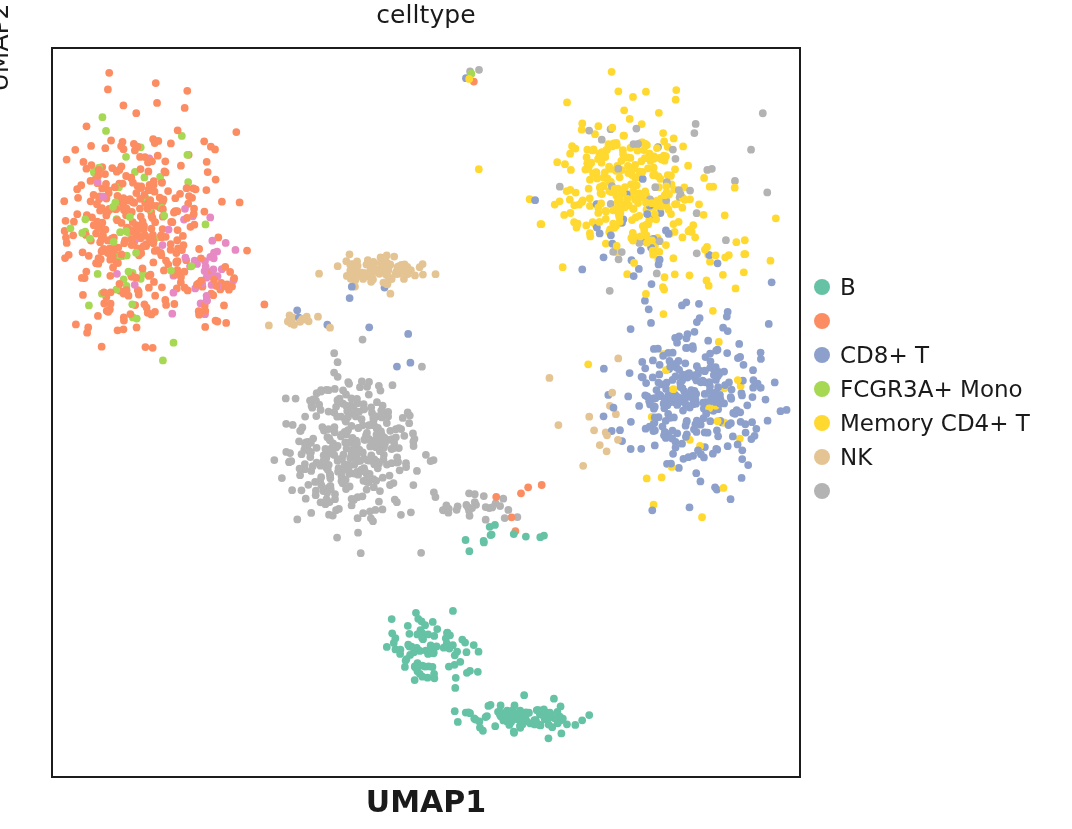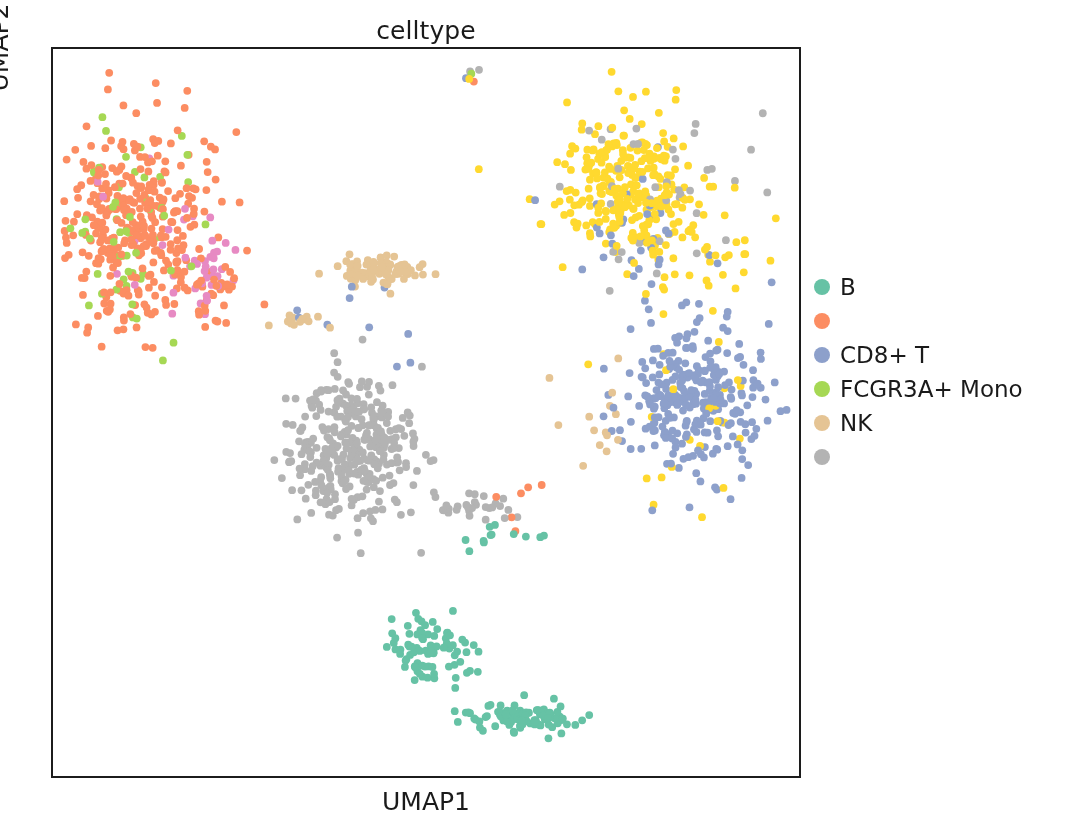--- a/index.html
+++ b/index.html
@@ -20,21 +20,21 @@
     position: absolute;
     left: 0; top: 0;
     width: 1072px;
     height: 829px;
   }
 
   
   #plot-title {
     position: absolute;
     left: 51px;
-    top: 16px;
+    top: 0;
     width: 750px;
     text-align: center;
     font-size: 25px;
     line-height: 30px;
     color: #1a1a1a;
     letter-spacing: 0.1px;
   }
 
   
   #axes-frame {
@@ -56,23 +56,24 @@
     display: block;
   }
 
   
   #xlabel {
     position: absolute;
     left: 51px;
     top: 786px;
     width: 750px;
     text-align: center;
-    font-size: 25px;
+    font-size: 30px;
     line-height: 32px;
     color: #1a1a1a;
+    font-weight: bold;
   }
   #ylabel-wrap {
     position: absolute;
     left: -348px;
     top: 47px;
     width: 731px;
     height: 36px;
     transform: rotate(-90deg);
     transform-origin: 348px 18px;
     display: flex;
@@ -1993,20 +1994,24 @@
       </div>
       <div class="legend-item">
         <span class="legend-swatch" style="background: rgb(141, 160, 203);"></span>
         <span class="legend-label">CD8+ T</span>
       </div>
       <div class="legend-item">
         <span class="legend-swatch" style="background: rgb(166, 216, 84);"></span>
         <span class="legend-label">FCGR3A+ Mono</span>
       </div>
       <div class="legend-item">
+        <span class="legend-swatch" style="background: rgb(255, 217, 47);"></span>
+        <span class="legend-label">Memory CD4+ T</span>
+      </div>
+      <div class="legend-item">
         <span class="legend-swatch" style="background: rgb(229, 196, 148);"></span>
         <span class="legend-label">NK</span>
       </div>
       <div class="legend-item">
         <span class="legend-swatch" style="background: rgb(179, 179, 179);"></span>
       </div>
     </div>
 
 </div>
 

